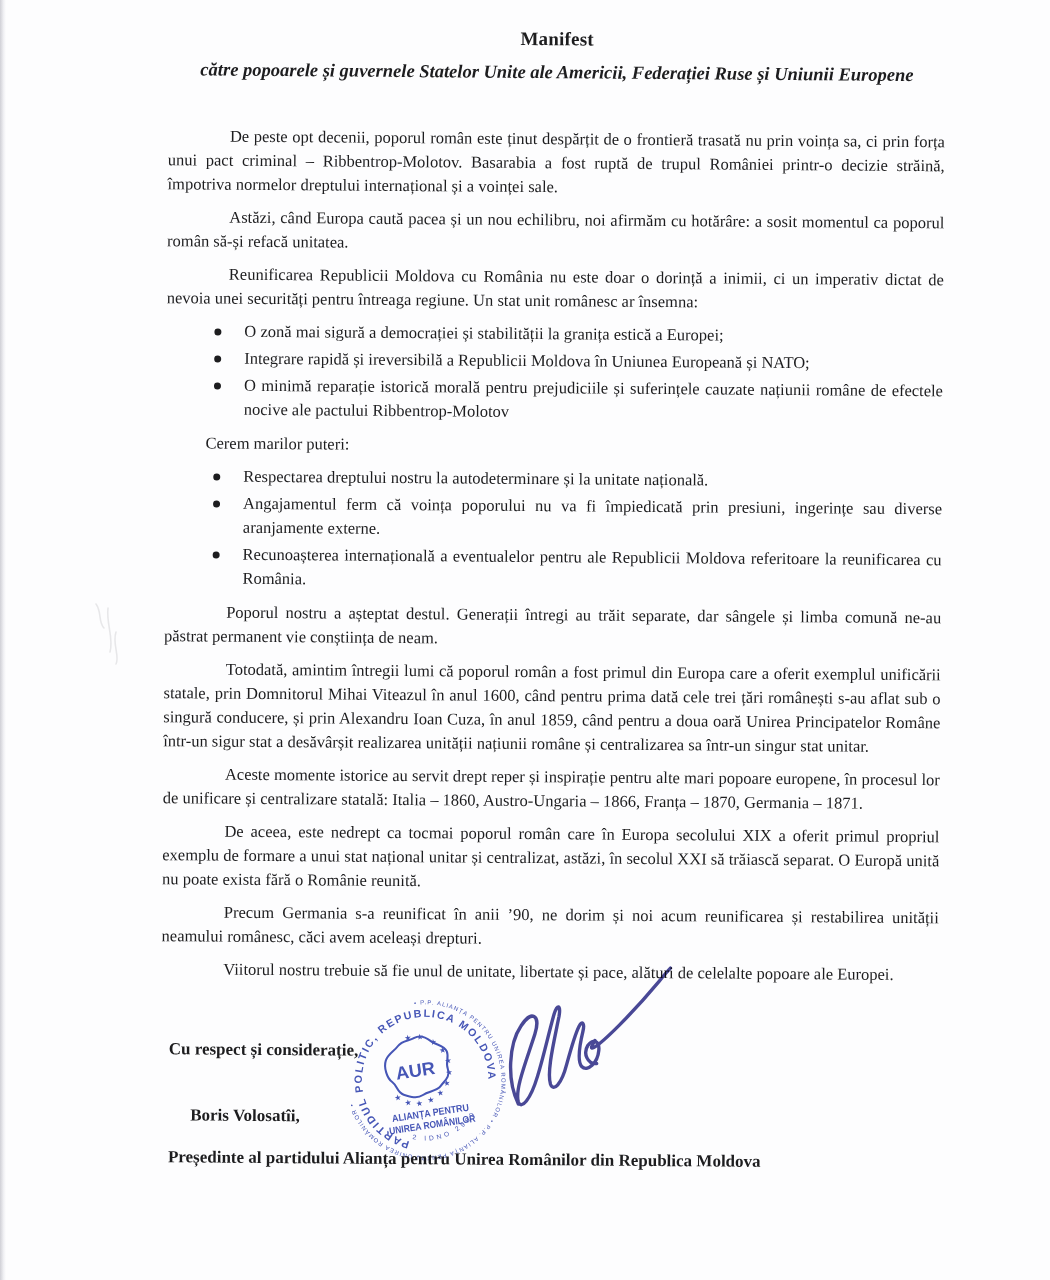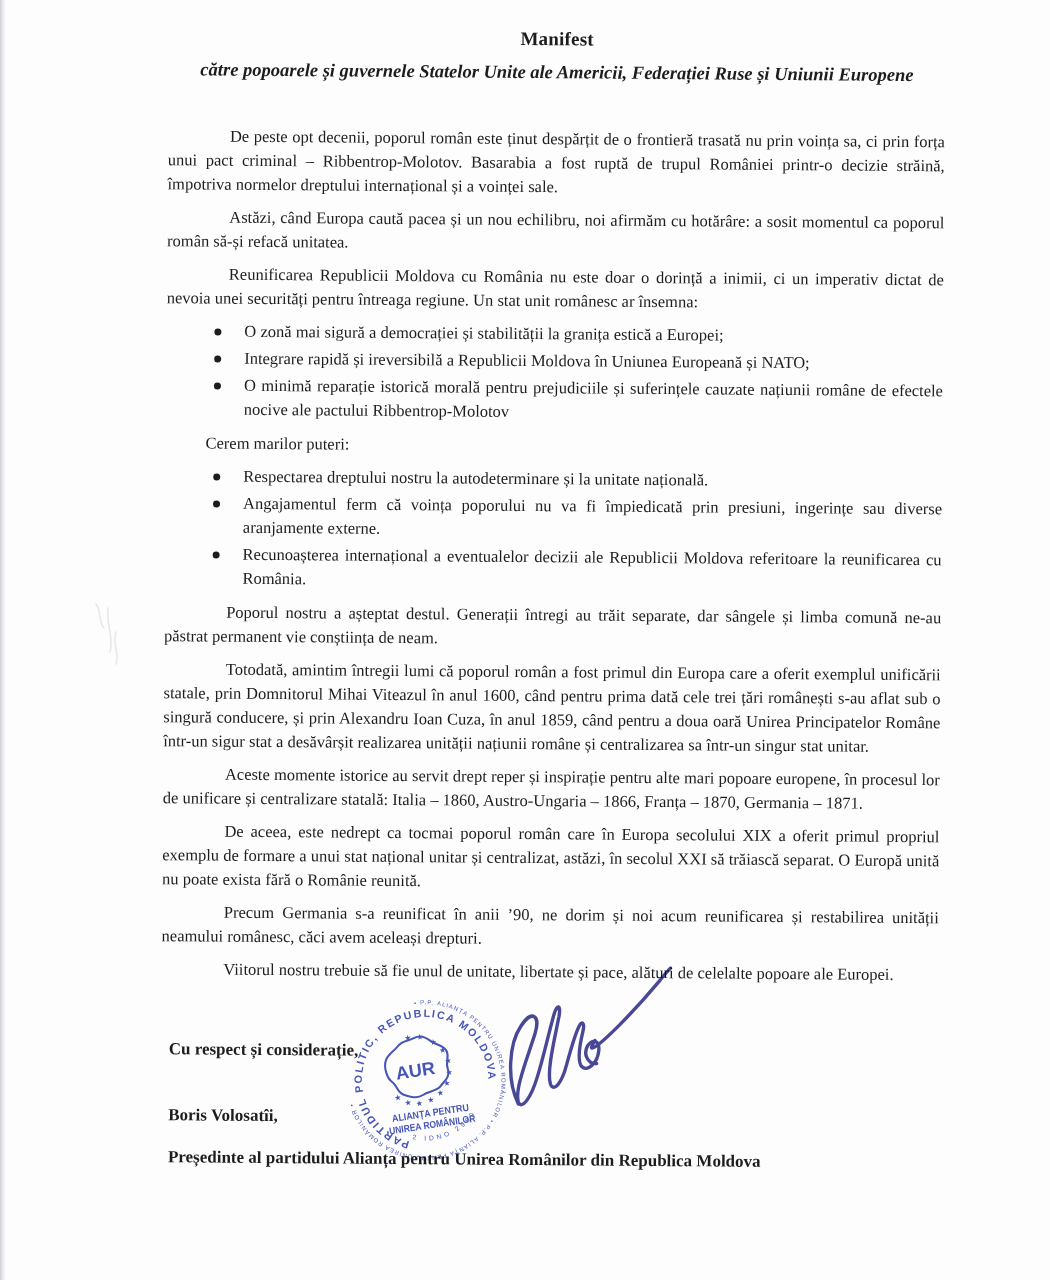--- a/index.html
+++ b/index.html
@@ -56,21 +56,21 @@
     text-align:justify;
   }
   .bullet-dot{
     position:absolute;left:48px;top:9px;
     width:7px;height:7px;border-radius:50%;
     background:#1d1d1f;
   }
   .closing{position:relative;height:250px;margin-top:26px;}
   .sig-line{position:absolute;left:8px;margin:0;font-size:17px;font-weight:bold;line-height:24px;white-space:nowrap;}
   .salutation{top:30px;}
-  .signer-name{top:96px;}
+  .signer-name{top:96px;margin-left:22px;}
   .signer-role{top:138px;}
   .stamp{
     position:absolute;left:178px;top:-16px;
     width:174px;height:174px;
     transform:rotate(-9deg);
     mix-blend-mode:multiply;
     opacity:.92;
   }
   .signature{
     position:absolute;left:330px;top:-58px;
@@ -124,21 +124,21 @@
       <li>
         <span class="bullet-dot"></span>
         <span>Respectarea dreptului nostru la autodeterminare și la unitate națională.</span>
       </li>
       <li>
         <span class="bullet-dot"></span>
         <span>Angajamentul ferm că voința poporului nu va fi împiedicată prin presiuni, ingerințe sau diverse aranjamente externe.</span>
       </li>
       <li>
         <span class="bullet-dot"></span>
-        <span>Recunoașterea internațional a eventualelor decizii ale Republicii Moldova referitoare la reunificarea cu România.</span>
+        <span>Recunoașterea internațională a eventualelor pentru ale Republicii Moldova referitoare la reunificarea cu România.</span>
       </li>
     </ul>
 
     <p class="para">Poporul nostru a așteptat destul. Generații întregi au trăit separate, dar sângele și limba comună ne-au păstrat permanent vie conștiința de neam.</p>
     <p class="para">Totodată, amintim întregii lumi că poporul român a fost primul din Europa care a oferit exemplul unificării statale, prin Domnitorul Mihai Viteazul în anul 1600, când pentru prima dată cele trei țări românești s-au aflat sub o singură conducere, și prin Alexandru Ioan Cuza, în anul 1859, când pentru a doua oară Unirea Principatelor Române într-un sigur stat a desăvârșit realizarea unității națiunii române și centralizarea sa într-un singur stat unitar.</p>
     <p class="para">Aceste momente istorice au servit drept reper și inspirație pentru alte mari popoare europene, în procesul lor de unificare și centralizare statală: Italia – 1860, Austro-Ungaria – 1866,  Franța – 1870, Germania – 1871.</p>
     <p class="para">De aceea, este nedrept ca tocmai poporul român care în Europa secolului XIX a oferit primul propriul exemplu de formare a unui stat național unitar și centralizat, astăzi, în secolul XXI să trăiască separat. O Europă unită nu poate exista fără o Românie reunită.</p>
     <p class="para">Precum Germania s-a reunificat în anii ’90, ne dorim și noi acum reunificarea și restabilirea unității neamului românesc, căci avem aceleași drepturi.</p>
     <p class="para">Viitorul nostru trebuie să fie unul de unitate, libertate și pace, alături de celelalte popoare ale Europei.</p>
 

